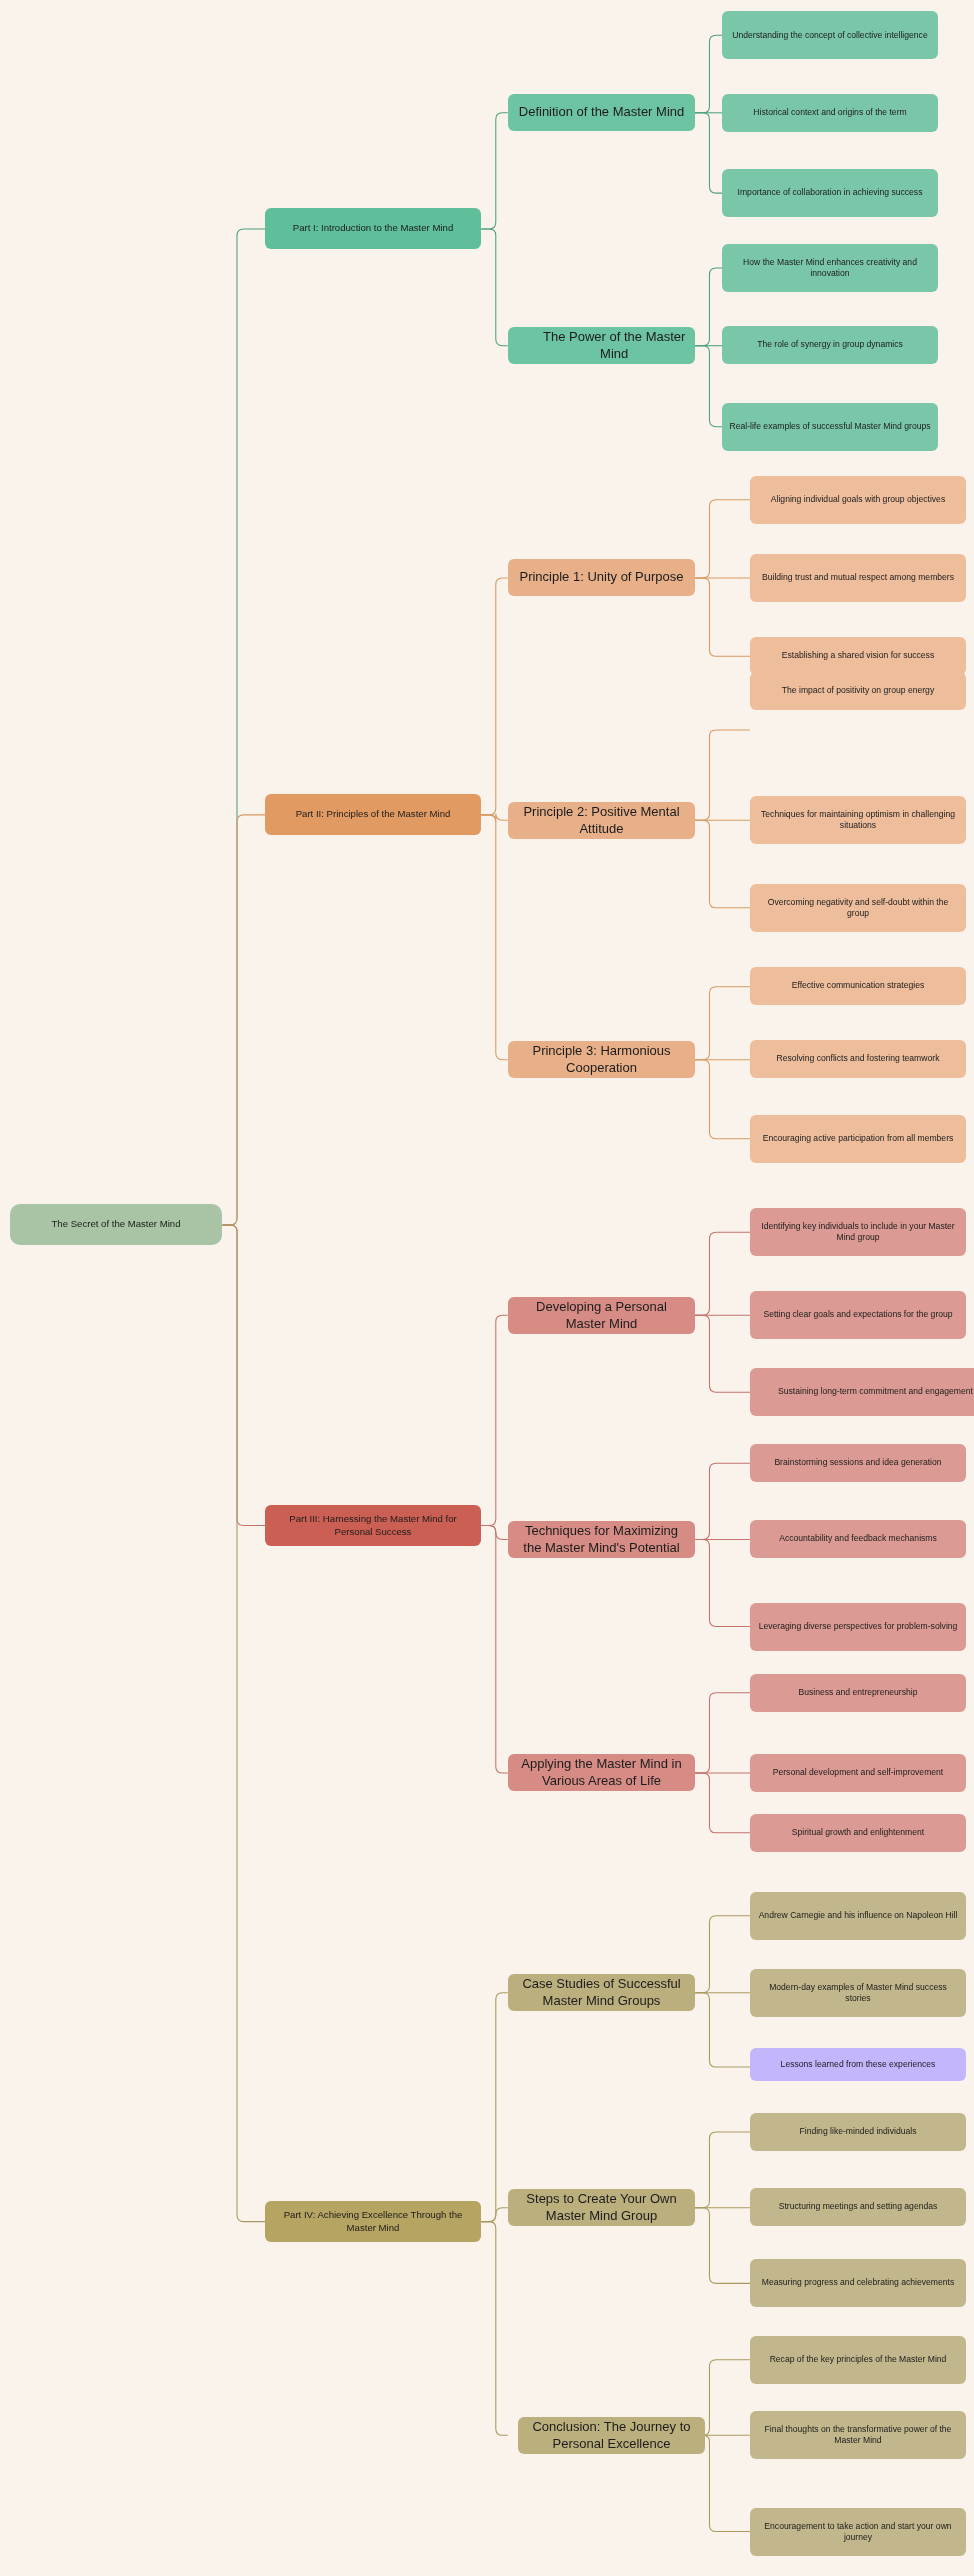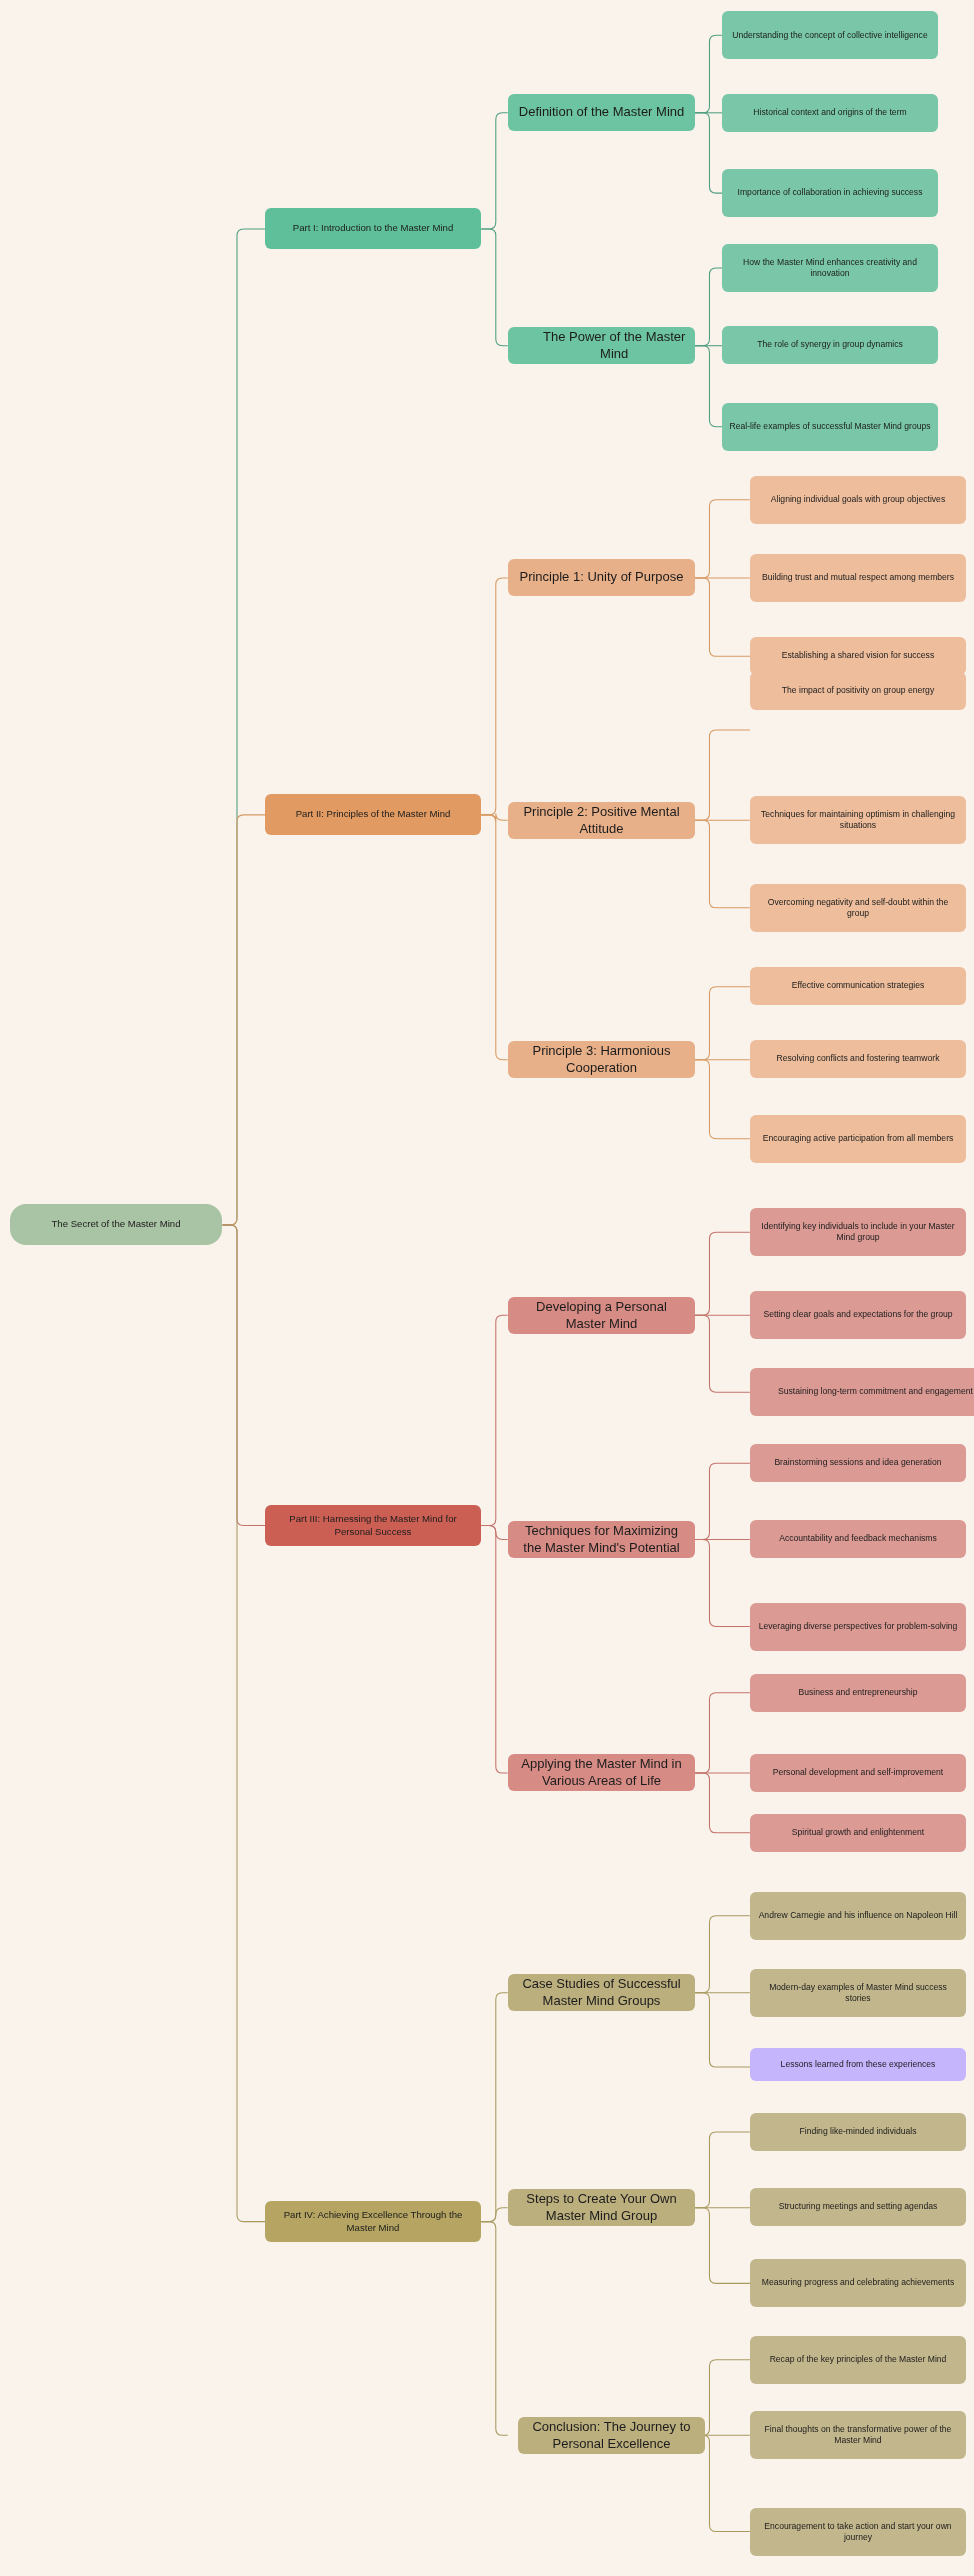--- a/index.html
+++ b/index.html
@@ -14,21 +14,21 @@
   .node{
     position:absolute;
     box-sizing:border-box;
     display:flex;align-items:center;justify-content:center;
     text-align:center;
     border-radius:6px;
     color:#1c1c1c;
     line-height:1.30;
     padding:4px 6.6px;
   }
-  .n-root{font-size:9.6px;border-radius:16px;}
+  .n-root{font-size:9.6px;border-radius:10px;}
   .n-l1{font-size:9.6px;}
   .n-l2{font-size:13px;}
   .n-l3{font-size:8.6px;}
 </style>
 </head>
 <body>
 
 <div id="map">
   <svg class="links" id="link-layer" viewBox="0 0 1469 3882" width="975" height="2576">
       <path d="M 335 1846 L 347 1846 Q 357 1846 357 1836 L 357 355 Q 357 345 367 345 L 400 345" fill="none" stroke="#4e9e80" stroke-width="1.6"></path>

